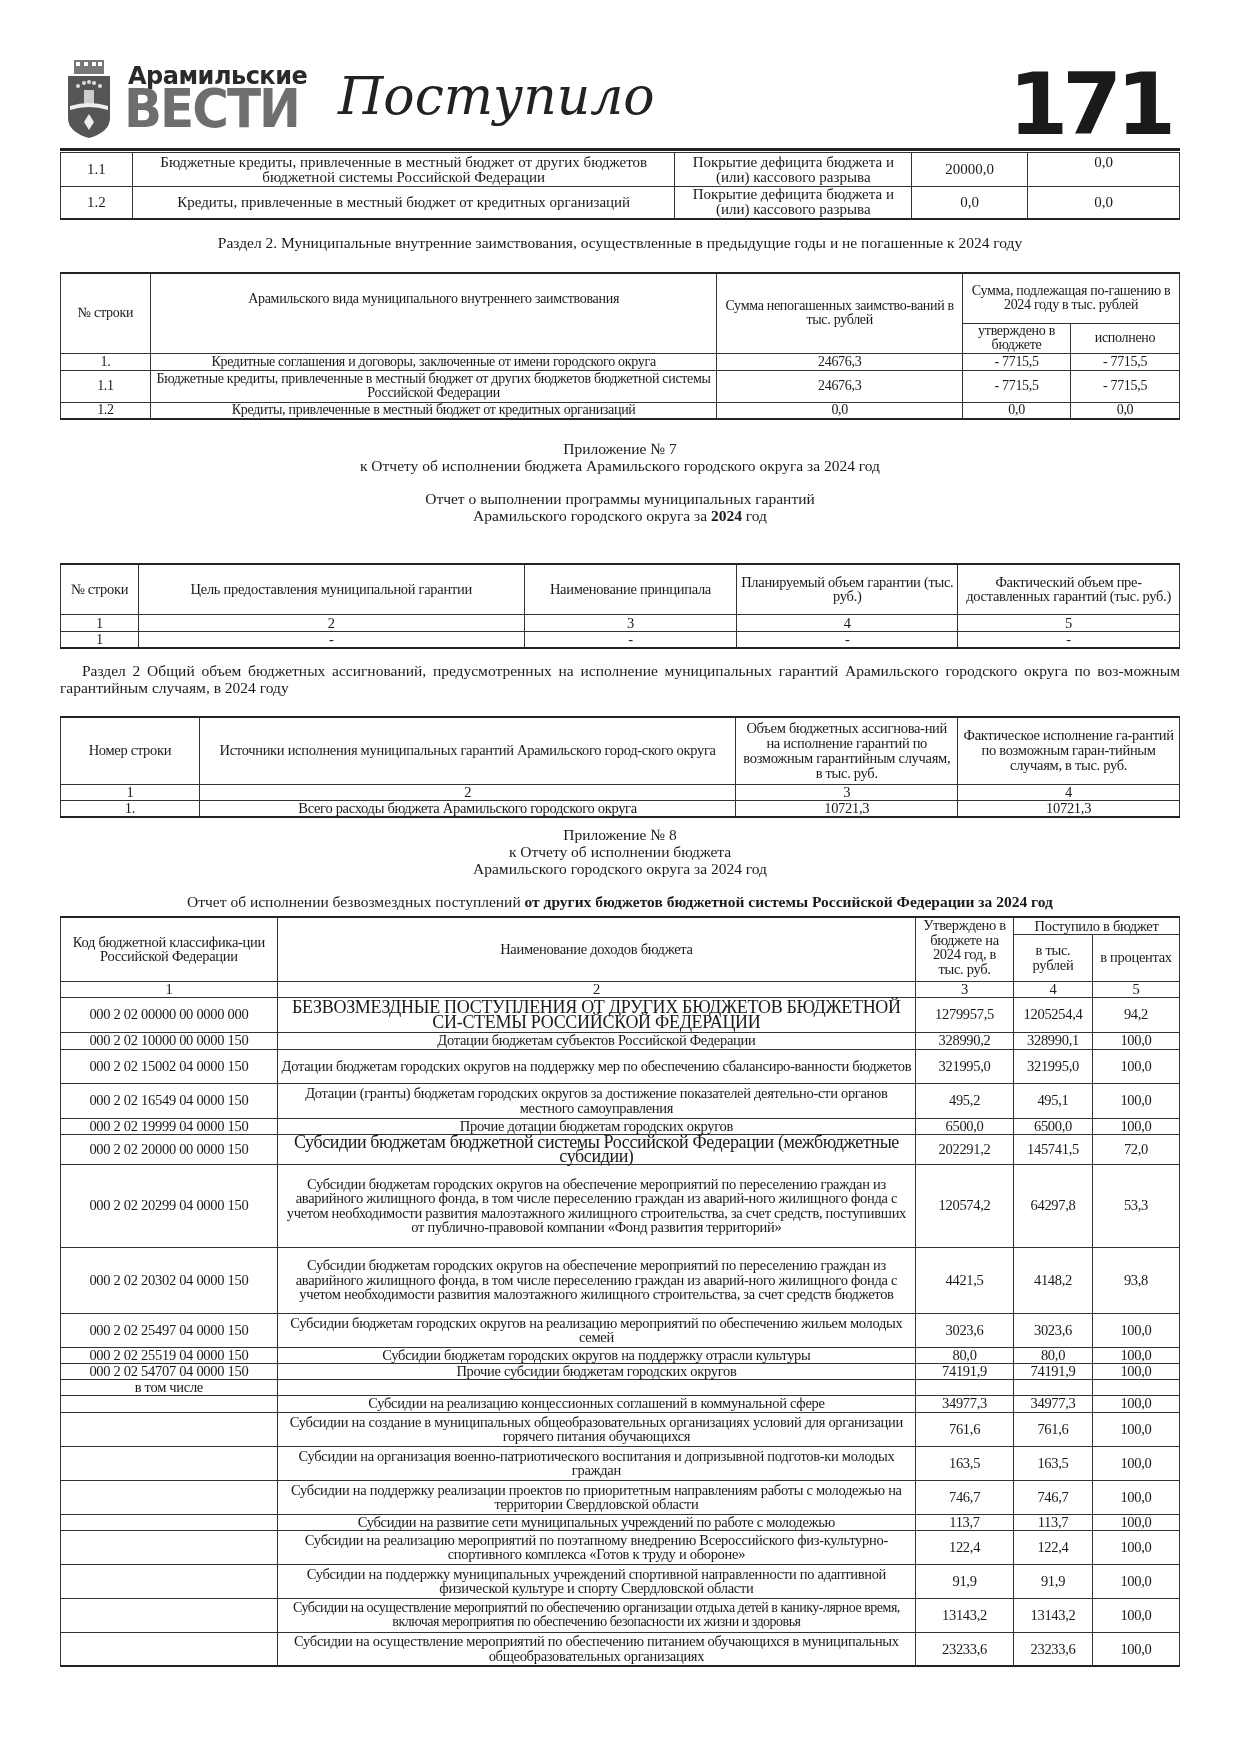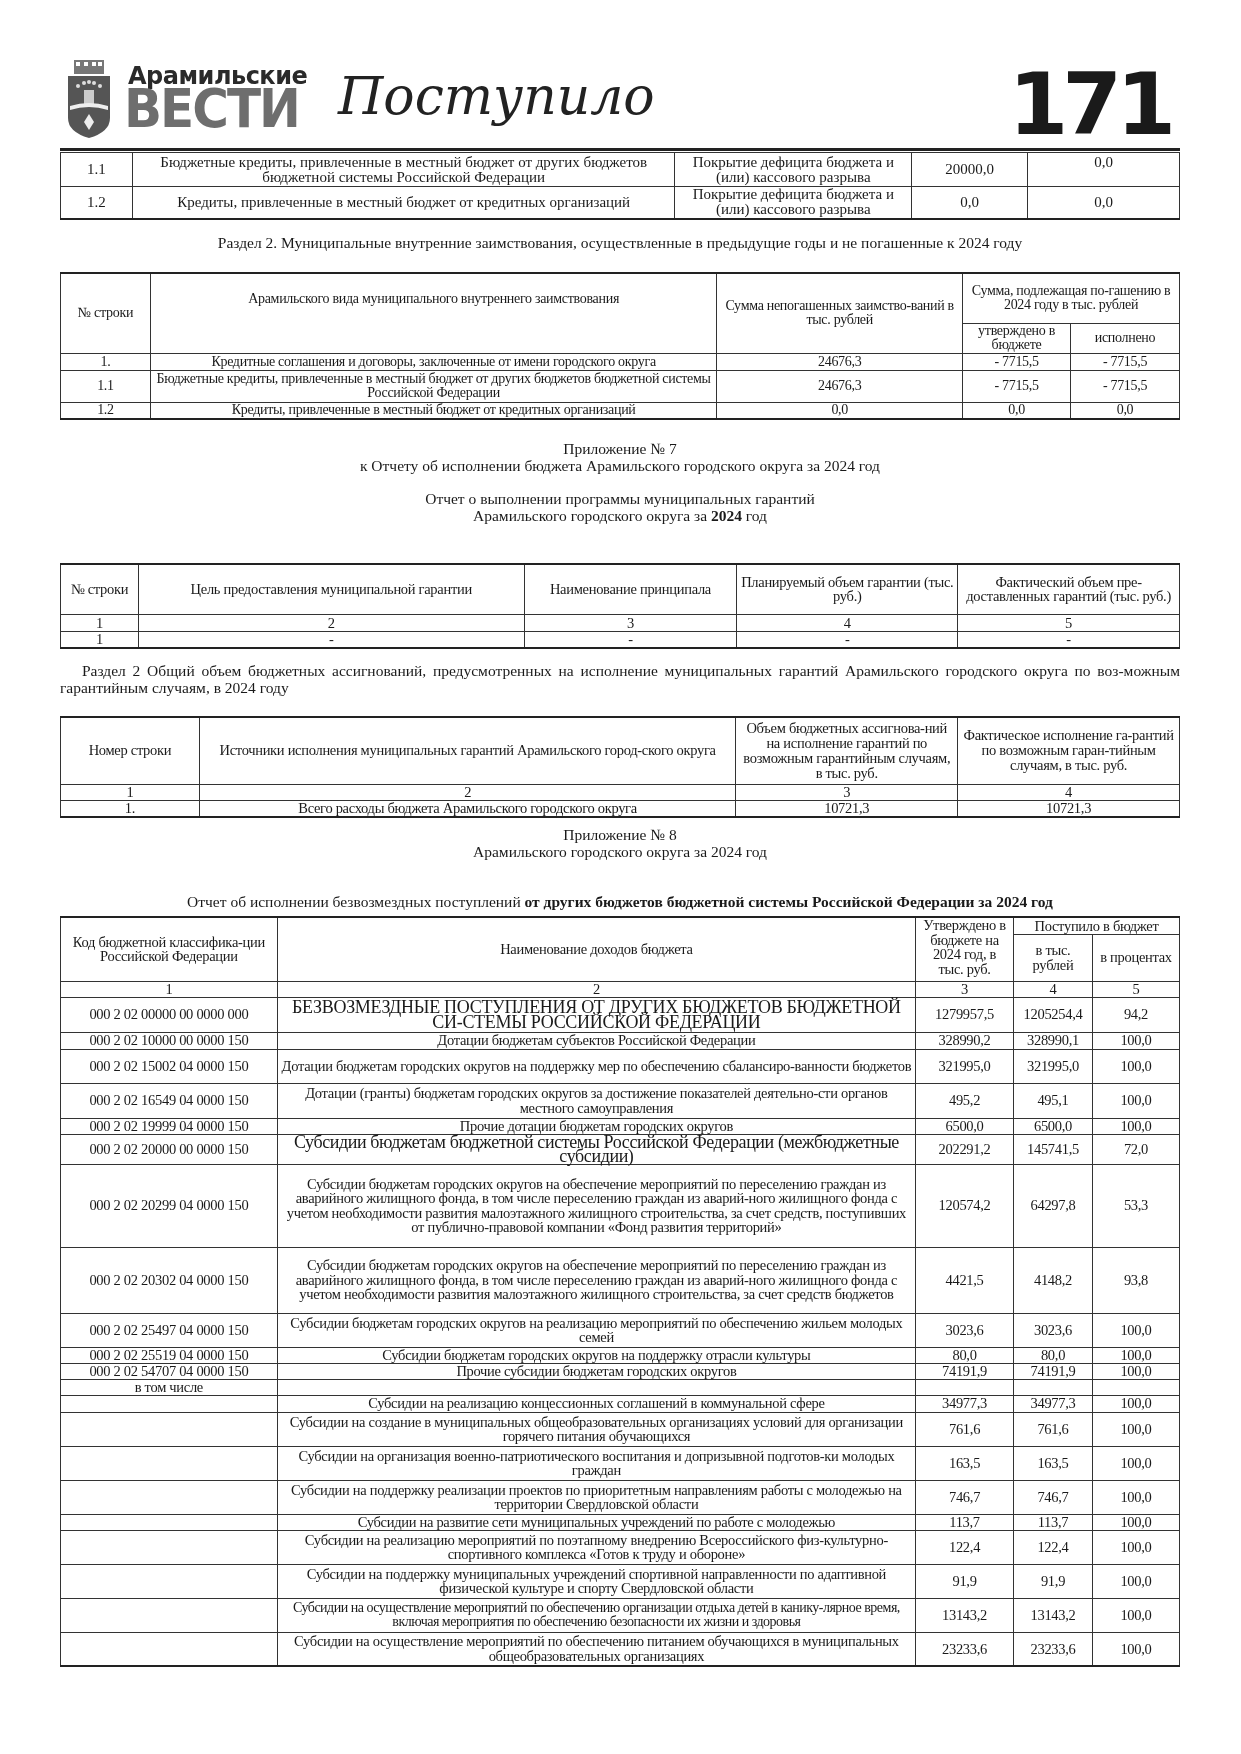--- a/index.html
+++ b/index.html
@@ -200,20 +200,21 @@
       <td>Всего расходы бюджета Арамильского городского округа</td>
       <td>10721,3</td>
       <td>10721,3</td>
     </tr>
   </tbody>
     </table>
 </div>
 
 <div class="caption right" style="top:826px;">
   <div>Приложение № 8</div>
+  <div>к Отчету об исполнении бюджета</div>
   <div>Арамильского городского округа за 2024 год</div>
 </div>
 <div class="caption center" style="top:893px;">
   <span>Отчет об исполнении безвозмездных поступлений </span><b>от других бюджетов бюджетной системы Российской Федерации за 2024 год</b>
 </div>
 
 <div class="blk cond" style="top:916px;">
   <table class="thick-top thick-bottom" style="font-size:14.5px;line-height:14.5px;">
     <colgroup>
         <col style="width:217px">

